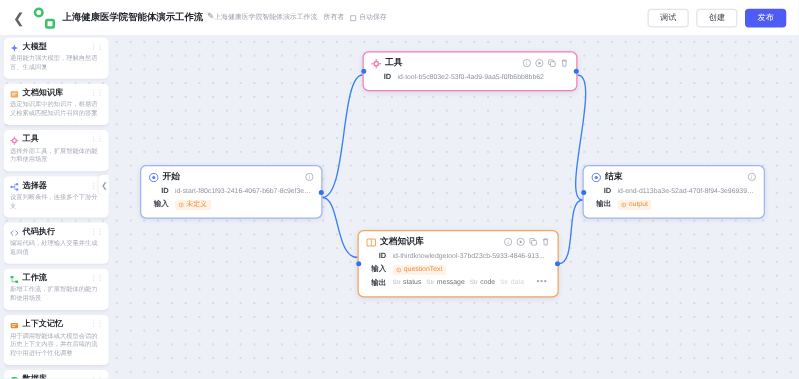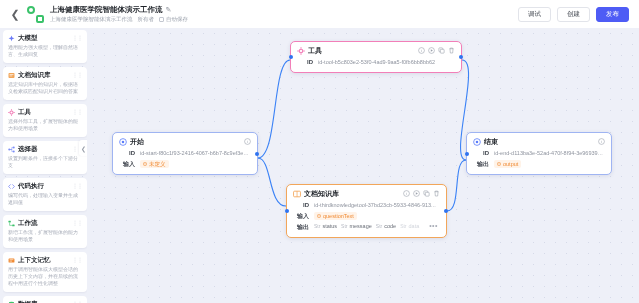--- a/index.html
+++ b/index.html
@@ -34,21 +34,21 @@
   .app-logo .ring {
     position: absolute; width: 8px; height: 8px;
     border: 2px solid #3ac26a; border-radius: 50%;
     top: 0px; left: 0px;
   }
   .app-logo .sq {
     position: absolute; width: 8px; height: 8px;
     border: 2px solid #3ac26a; border-radius: 2px;
     bottom: 0px; right: 0px;
   }
-  .title-block { display: flex; flex-direction: column; justify-content: flex-end; }
+  .title-block { display: flex; flex-direction: row; justify-content: flex-end; }
   .title-row { display: flex; align-items: center; gap: 3px; }
   .wf-title {
     font-size: 7.5px; font-weight: bold; color: #1f2329;
     letter-spacing: 0px; line-height: 10px;
   }
   .edit-icon { color: #8a8f99; font-size: 7px; line-height: 8px; cursor: pointer; }
   .subtitle-row { display: flex; align-items: center; gap: 5px; margin-top: 1px; }
   .subtitle-text { font-size: 5.5px; color: #9aa0ab; line-height: 7px; }
   .autosave { display: flex; align-items: center; gap: 2px; }
   .autosave-box {

